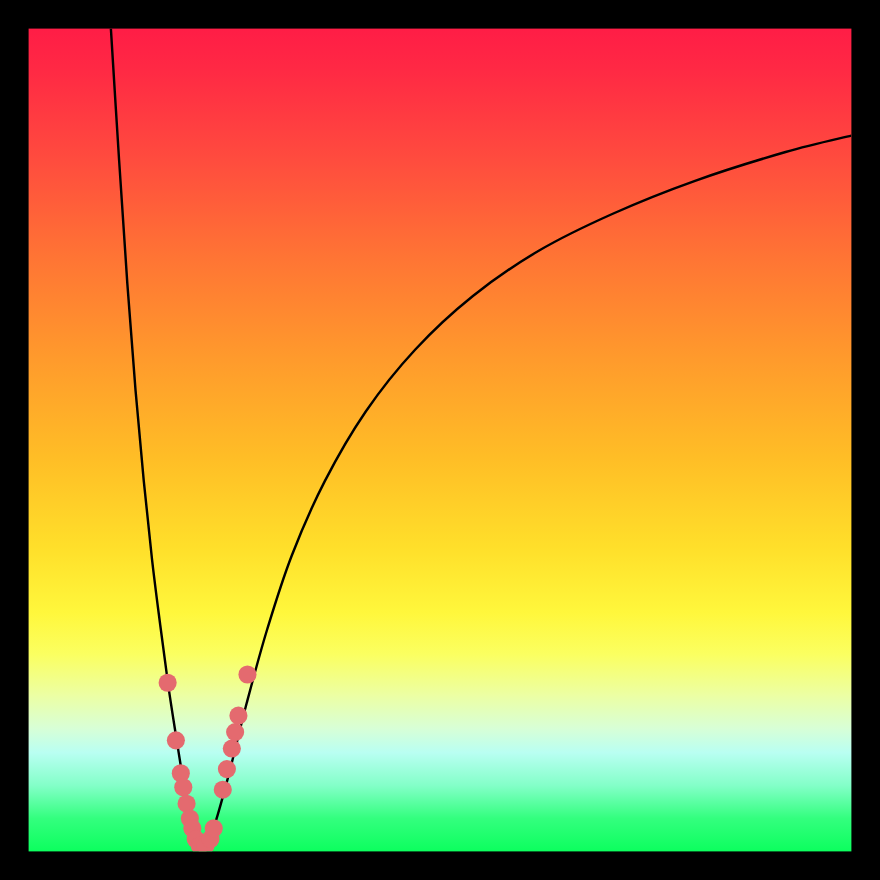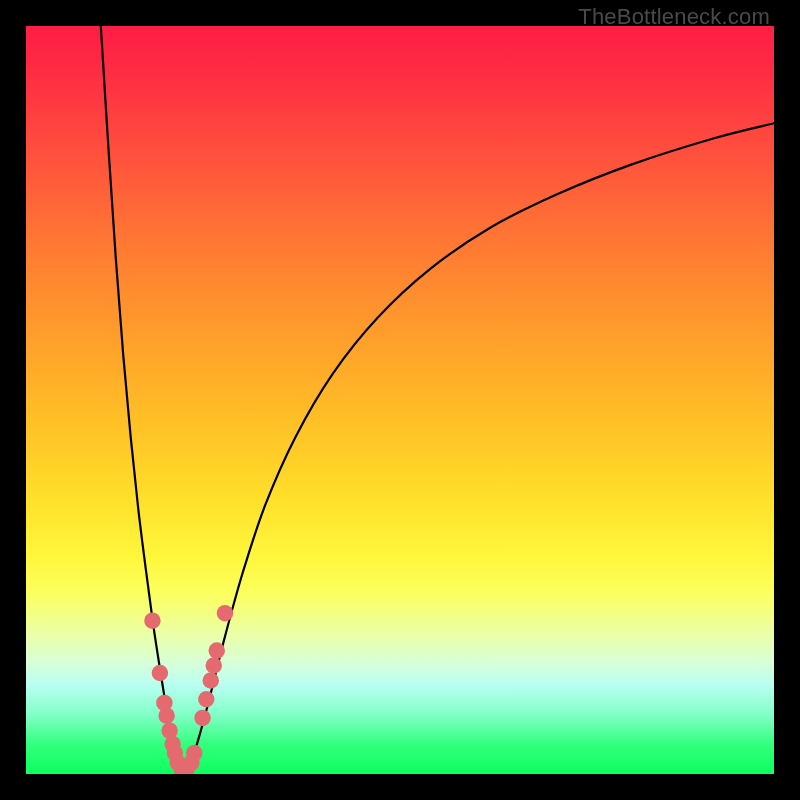--- a/index.html
+++ b/index.html
@@ -94,14 +94,13 @@
           <circle cx="168.30" cy="727.06" r="8.23" class="marker"></circle>
           <circle cx="176.53" cy="691.90" r="8.23" class="marker"></circle>
           <circle cx="180.27" cy="673.20" r="8.23" class="marker"></circle>
           <circle cx="184.76" cy="654.50" r="8.23" class="marker"></circle>
           <circle cx="187.75" cy="639.54" r="8.23" class="marker"></circle>
           <circle cx="190.74" cy="624.58" r="8.23" class="marker"></circle>
           <circle cx="198.97" cy="587.18" r="8.23" class="marker"></circle>
         </g>
     </svg>
   </div>
-  <div class="watermark">TheBottleneck.com</div>
 </div>
 
 </body></html>

